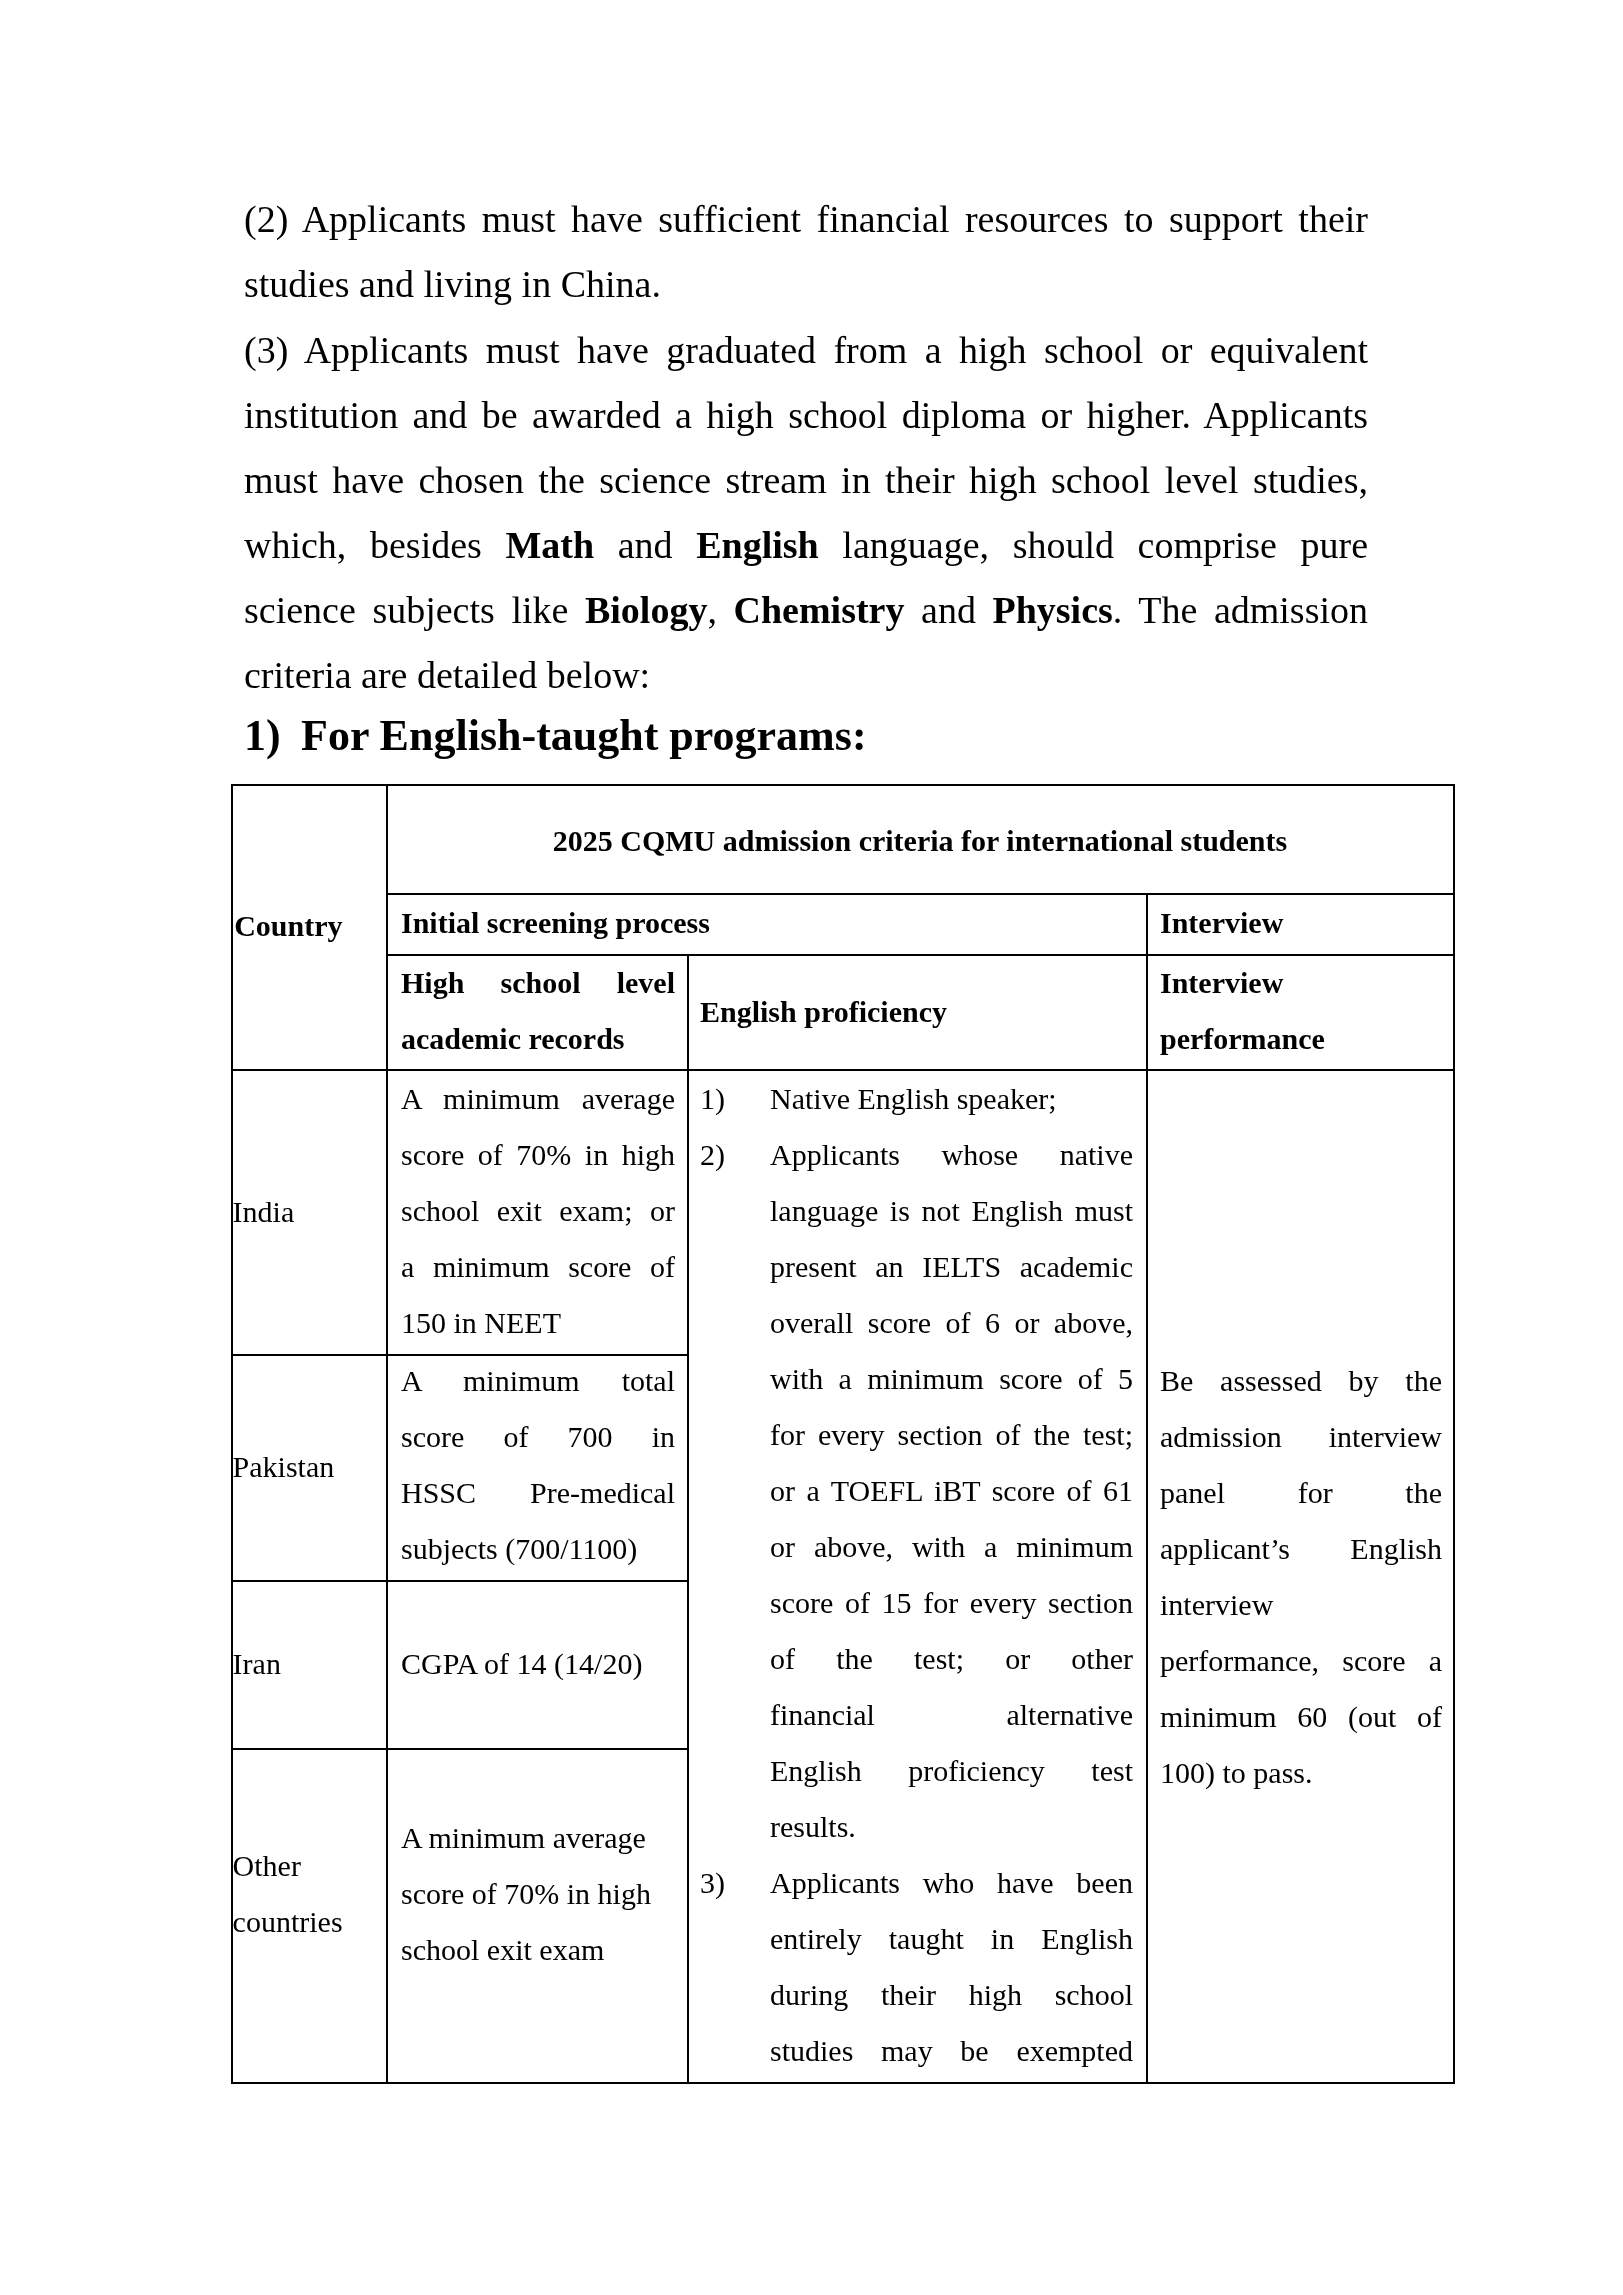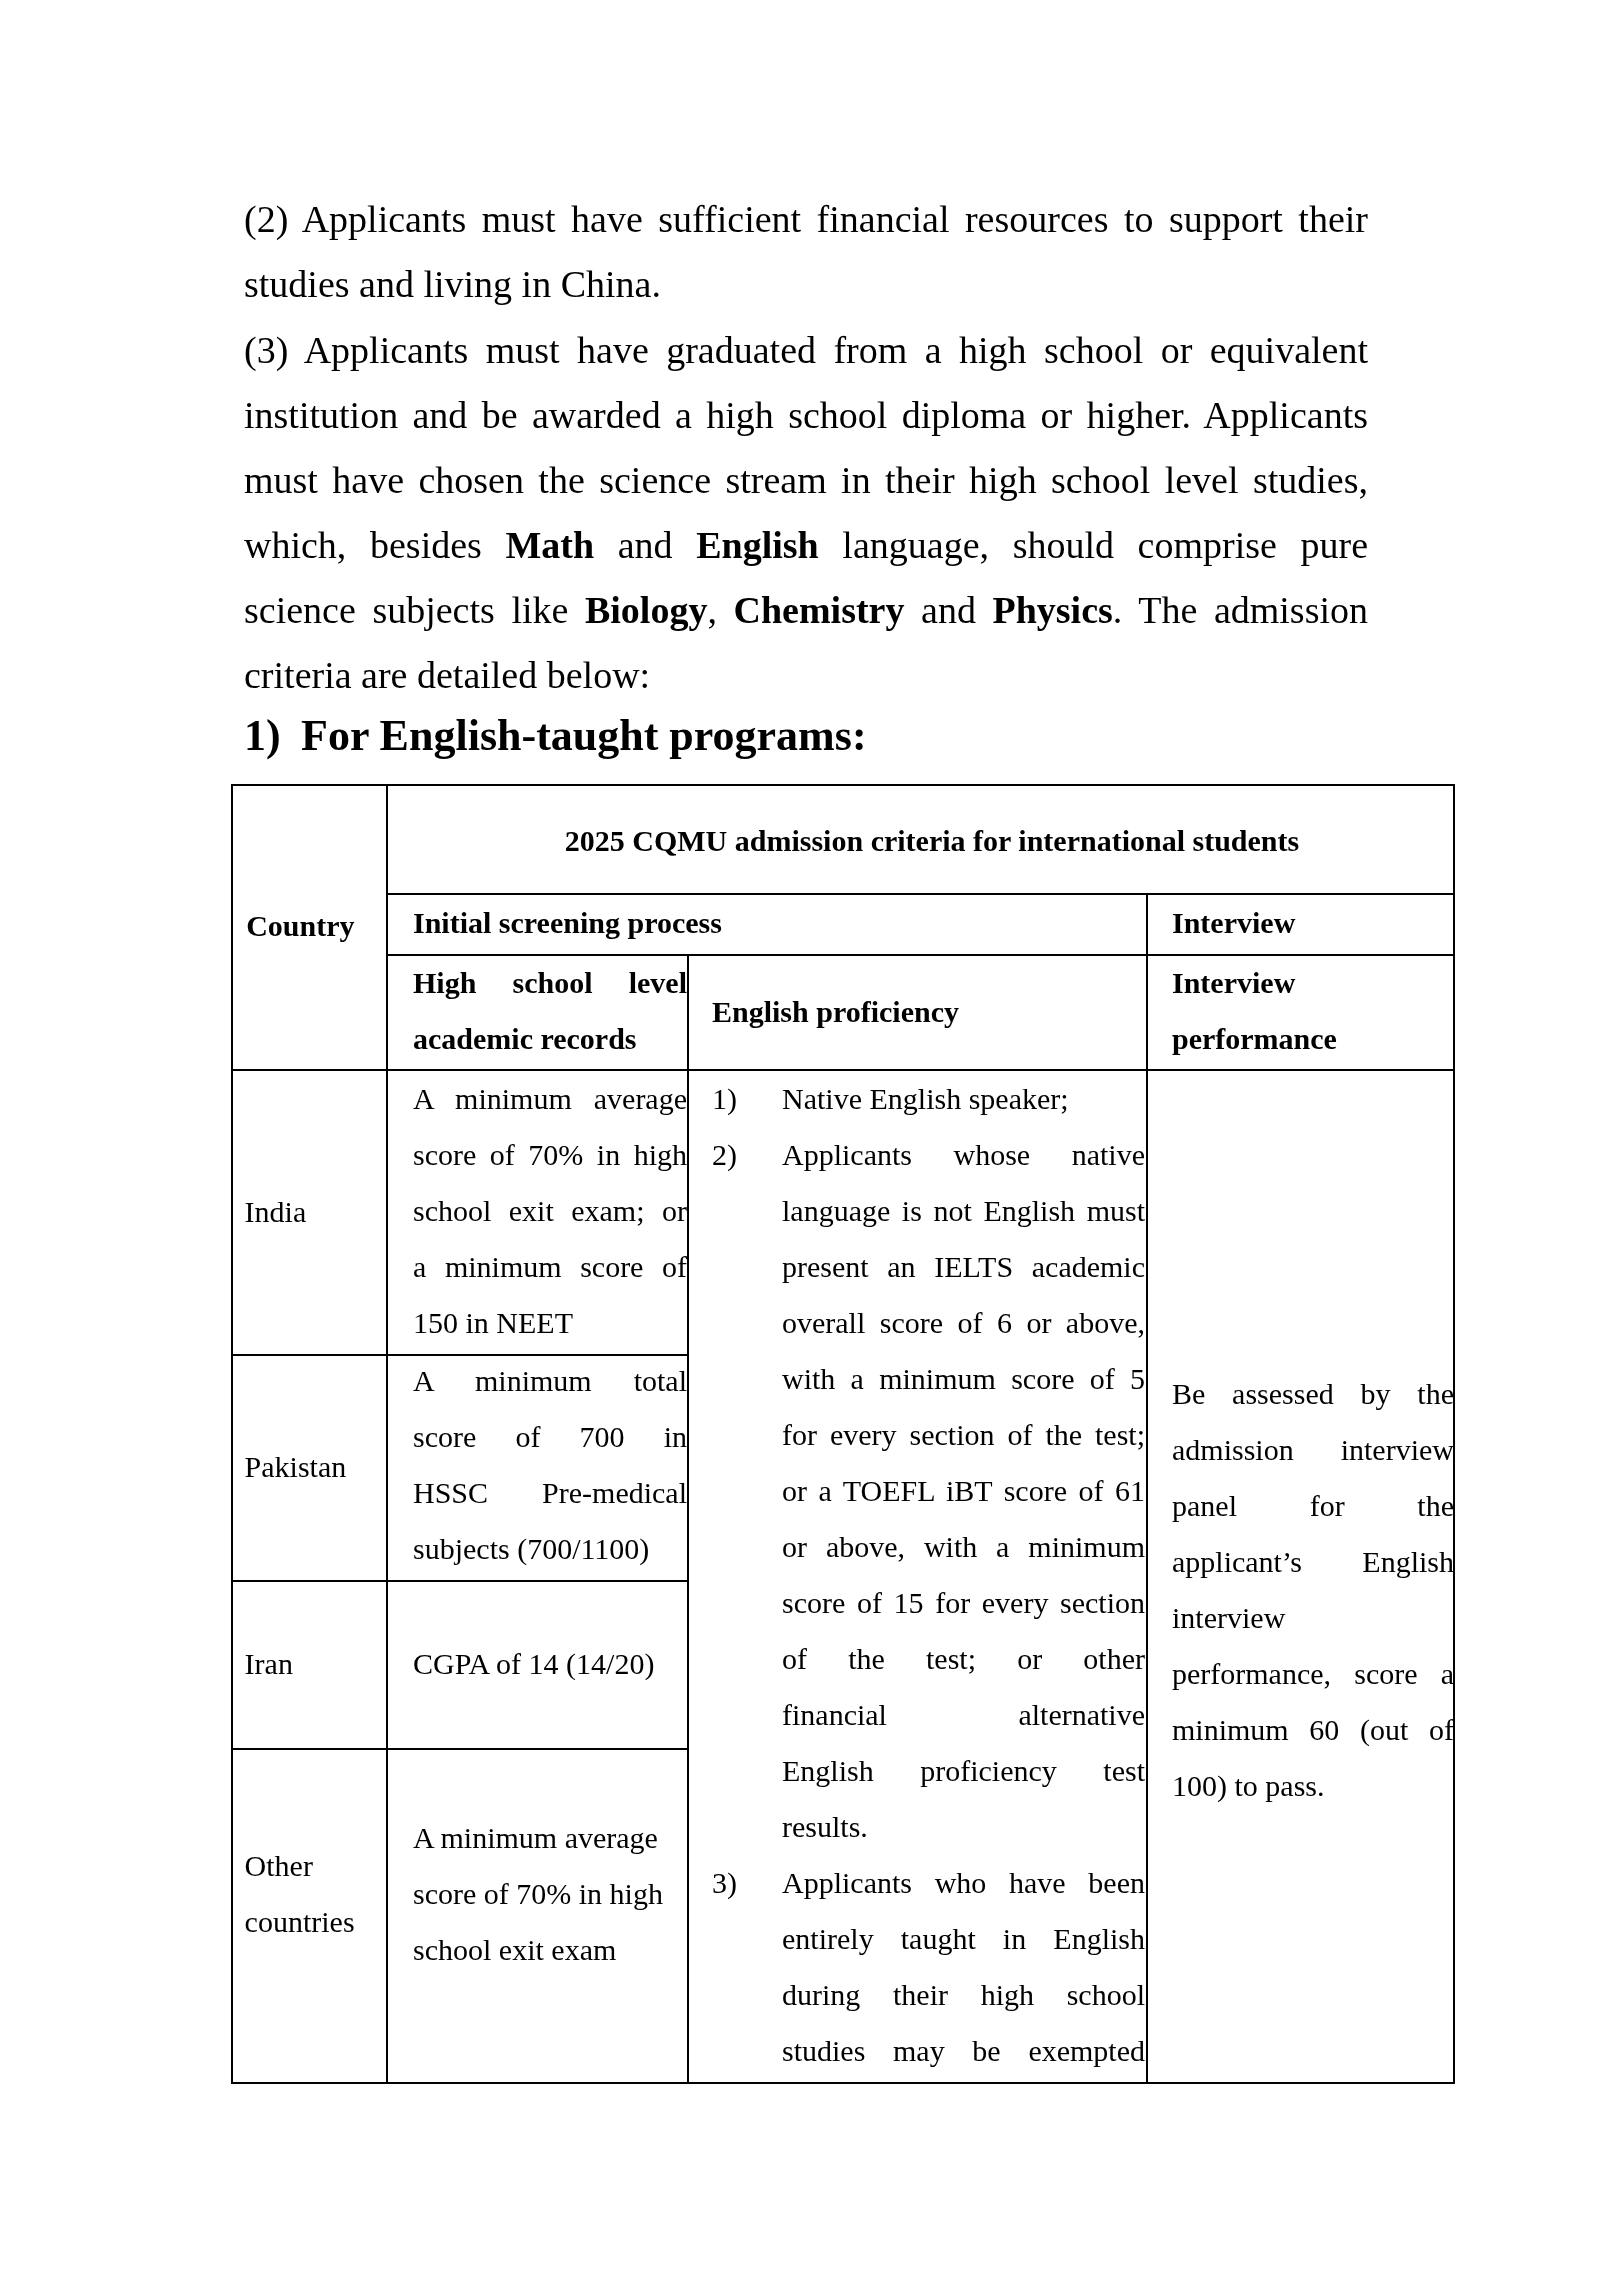--- a/index.html
+++ b/index.html
@@ -11,21 +11,21 @@
   .line { display: block; height: 65px; white-space: nowrap; }
   .jline { display: block; height: 65px; text-align: justify; text-align-last: justify; white-space: normal; }
   .heading { position: absolute; left: 244px; top: 712px; font-size: 44px; font-weight: bold; line-height: 48px; white-space: nowrap; }
   .heading .num { display: inline-block; width: 57px; }
 
   .tbl { position: absolute; left: 231px; top: 784px; width: 1224px; height: 1300px; }
   .hl, .vl { position: absolute; background: #000; }
   .hl { height: 1.6px; }
   .vl { width: 1.6px; }
 
-  .cell { position: absolute; font-size: 30px; line-height: 56px; padding-left: 12px; }
+  .cell { position: absolute; font-size: 30px; line-height: 56px; }
   .bold { font-weight: bold; }
   .jl { display: block; height: 56px; text-align: justify; text-align-last: justify; white-space: nowrap; }
   .ll { display: block; height: 56px; white-space: nowrap; }
   .li { position: relative; padding-left: 70px; }
   .li .n { position: absolute; left: 0; top: 0; }
 </style>
 </head>
 <body>
 
 <div class="para" style="top:187px;">
@@ -130,21 +130,21 @@
     </div>
     <div class="li">
       <span class="n">3)</span>
       <span class="jl">Applicants who have been</span>
       <span class="jl">entirely taught in English</span>
       <span class="jl">during their high school</span>
       <span class="jl">studies may be exempted</span>
     </div>
   </div>
 
-  <div class="cell" style="left:929px; width:282px; top:582px;">
+  <div class="cell" style="left:929px; width:282px; top:569px;">
     <span class="jl">Be assessed by the</span>
     <span class="jl">admission interview</span>
     <span class="jl">panel for the</span>
     <span class="jl">applicant’s English</span>
     <span class="ll">interview</span>
     <span class="jl">performance, score a</span>
     <span class="jl">minimum 60 (out of</span>
     <span class="ll">100) to pass.</span>
   </div>
 </div>

